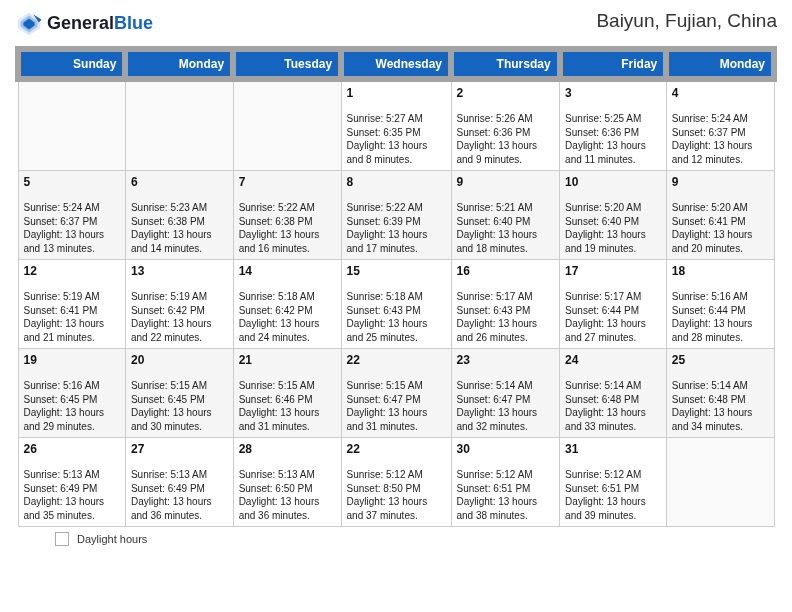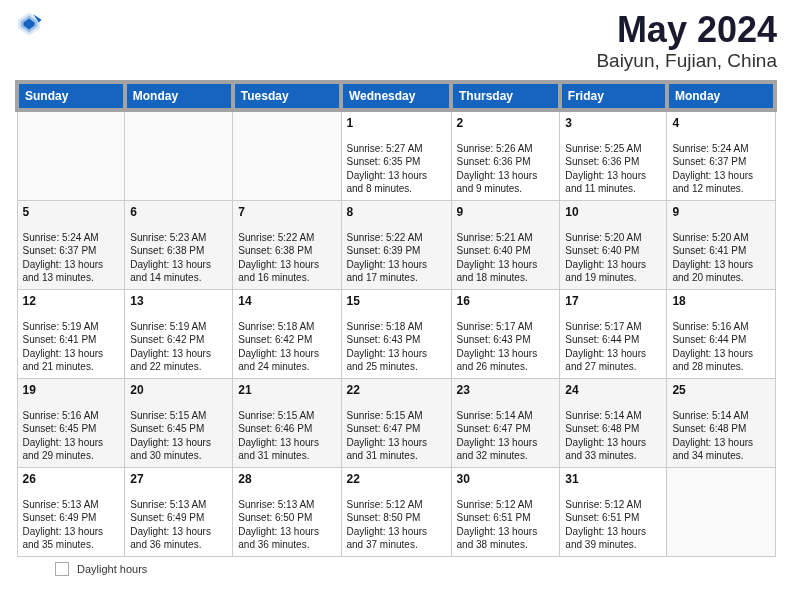--- a/index.html
+++ b/index.html
@@ -52,25 +52,25 @@
       color: #333;
     }
     table {
       width: 100%;
       border-collapse: collapse;
       font-size: 10.5px;
     }
     thead tr th {
       background-color: #1565c0;
       color: #fff;
-      text-align: left;
+      text-align: right;
       padding: 5px 6px;
       font-size: 12px;
       font-weight: bold;
-      border: 4px solid #a3a3a3;
+      border: 6px solid #a3a3a3;
     }
     tbody tr td {
       border: 1px solid #ccc;
       vertical-align: top;
       padding: 4px 5px;
       width: 113px;
       min-height: 70px;
       height: 78px;
       background: #fff;
     }
@@ -117,23 +117,25 @@
 
 <div class="page">
   <div class="header">
     <div class="logo">
       <svg class="logo-icon" viewBox="0 0 40 40">
         <polygon points="20,4 36,14 36,26 20,36 4,26 4,14" fill="#1565c0" opacity="0.15"></polygon>
         <polygon points="20,8 32,16 32,24 20,32 8,24 8,16" fill="#1565c0" opacity="0.3"></polygon>
         <polygon points="20,12 28,18 28,22 20,28 12,22 12,18" fill="#1565c0"></polygon>
         <polygon points="26,6 38,14 34,18" fill="#1565c0"></polygon>
       </svg>
+      <div class="logo-text">
+        <div><span class="general">General</span><span class="blue">Blue</span></div>
+      </div>
     </div>
     <div class="title-block">
-      <div class="month-title">May 2024</div>
       <div class="subtitle">Baiyun, Fujian, China</div>
     </div>
   </div>
 
   <table>
     <thead>
       <tr>
       <th>Sunday</th>
           <th>Monday</th>
           <th>Tuesday</th>

